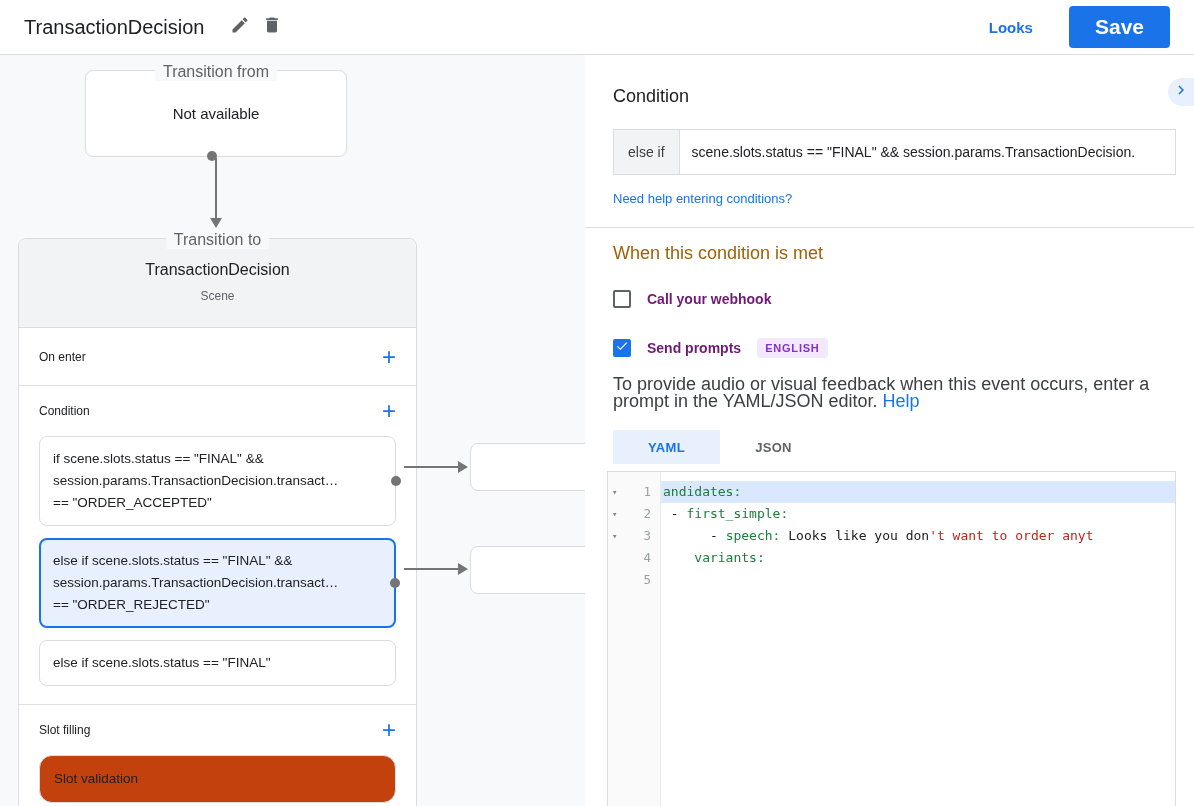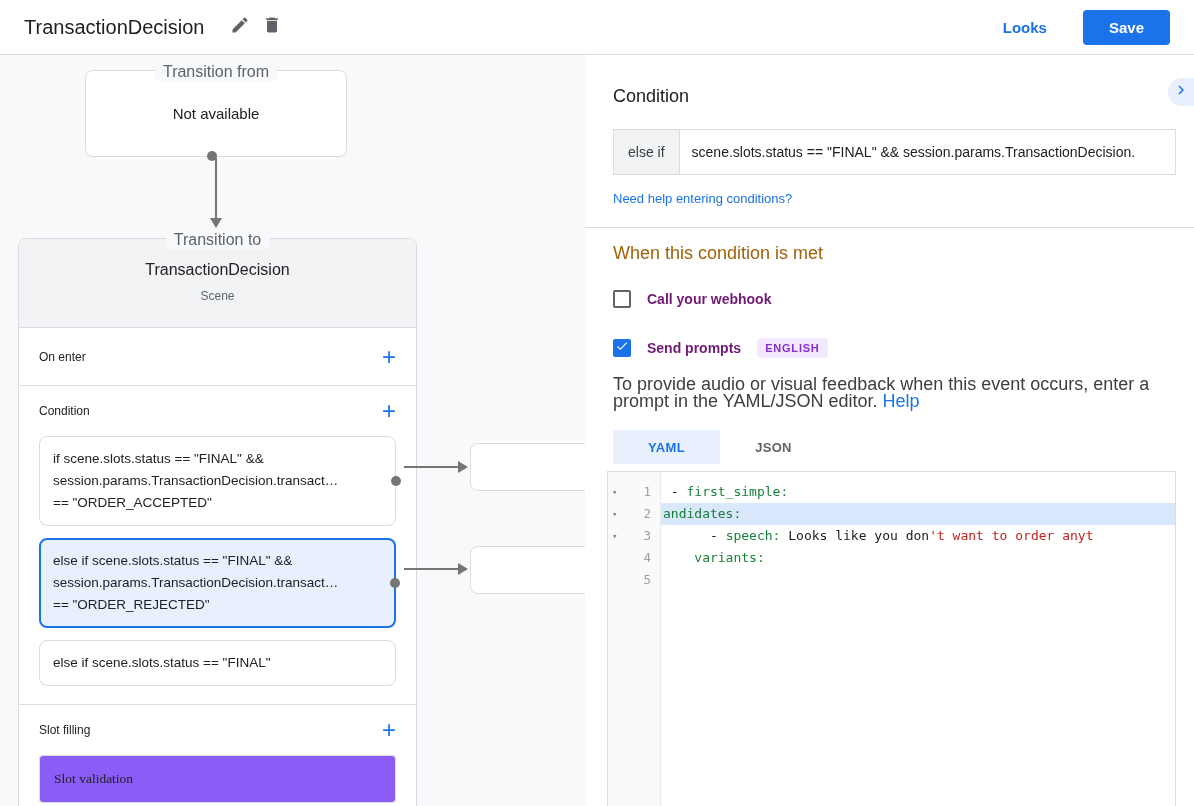--- a/index.html
+++ b/index.html
@@ -8,21 +8,21 @@
 
   
   .header { height:55px; display:flex; align-items:center; padding:0 24px;
             background:#fff; border-bottom:1px solid #dadce0; }
   .header-title { font-size:20px; color:#202124; margin-right:20px; }
   .icon-btn { width:32px; height:32px; display:flex; align-items:center; justify-content:center;
               cursor:pointer; border-radius:50%; }
   .icon-btn svg { width:20px; height:20px; fill:#5f6368; }
   .header-actions { margin-left:auto; display:flex; align-items:center; }
   .cancel-link { color:#1a73e8; font-size:15px; font-weight:700; margin-right:36px; cursor:pointer; }
-  .save-btn { background:#1a73e8; color:#fff; font-size:15px; font-weight:700; border:none;
+  .save-btn { background:#1a73e8; color:#fff; font-size:21px; font-weight:700; border:none;
               border-radius:4px; padding:9px 26px; cursor:pointer; }
 
   
   .main { display:flex; height:751px; }
   .canvas { width:585px; flex-shrink:0; position:relative; background:#f8f9fa; overflow:hidden; }
   .panel { flex:1; background:#fff; position:relative; padding:0 18px 0 28px; overflow:hidden; }
 
   
   .from-box { position:absolute; left:85px; top:15px; width:262px; height:87px; background:#fff;
               border:1px solid #dadce0; border-radius:8px; display:flex; align-items:center;
@@ -53,22 +53,22 @@
   .add-btn { color:#1a73e8; font-size:24px; font-weight:400; line-height:20px; cursor:pointer; }
   .cond-box { position:relative; margin:0 20px 12px; background:#fff; border:1px solid #dadce0;
               border-radius:8px; padding:11px 13px; font-size:13.5px; line-height:22px;
               color:#202124; cursor:pointer; }
   .cond-box.selected { background:#e8f0fe; border:2px solid #1a73e8; padding:10px 12px;
                        margin-top:2px; }
   .cond-box.last { margin-bottom:18px; }
   .cond-line { white-space:nowrap; overflow:hidden; }
   .port-dot { position:absolute; right:-6px; top:50%; margin-top:-5px; width:10px; height:10px;
               border-radius:50%; background:#757575; }
-  .slot-box { margin:0 20px 8px; background:#8b5cf6; border:1px solid #dadce0; border-radius:4px;
-              padding:12px 14px; font-size:13.5px; line-height:22px; cursor:pointer;font-family:Liberation Serif, serif; }
+  .slot-box { margin:0 20px 8px; background:#c2410c; border:1px solid #dadce0; border-radius:13px;
+              padding:12px 14px; font-size:13.5px; line-height:22px; cursor:pointer; }
 
   
   .harrow-line { position:absolute; height:2px; background:#757575; }
   .harrow-head { position:absolute; width:0; height:0; border-top:6px solid transparent;
                  border-bottom:6px solid transparent; border-left:10px solid #757575; }
   .target-box { position:absolute; width:130px; height:48px; background:#fff;
                 border:1px solid #dadce0; border-radius:8px; cursor:pointer; }
 
   
   .panel-title { margin-top:31px; font-size:18px; color:#202124; }
@@ -273,21 +273,21 @@
           <span>3</span>
         </div>
         <div class="gutter-row">
           <span>4</span>
         </div>
         <div class="gutter-row">
           <span>5</span>
         </div>
       </div>
       <div class="code-area">
+        <div class="code-line hl"><span class="tok-g">andidates:</span></div>
         <div class="code-line"><span class="tok-p"> - </span><span class="tok-g">first_simple:</span></div>
-        <div class="code-line hl"><span class="tok-g">andidates:</span></div>
         <div class="code-line"><span class="tok-p">      - </span><span class="tok-g">speech:</span><span class="tok-p"> Looks like you don</span><span class="tok-r">'t want to order anyt</span></div>
         <div class="code-line"><span class="tok-p">    </span><span class="tok-g">variants:</span></div>
         <div class="code-line"></div>
       </div>
     </div>
   </div>
 </div>
 
 </body></html>

